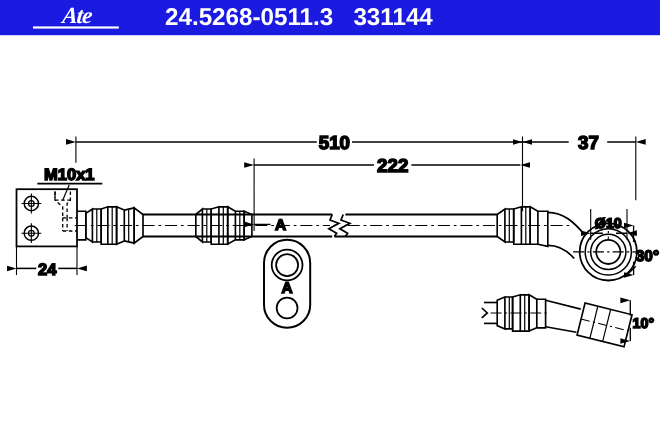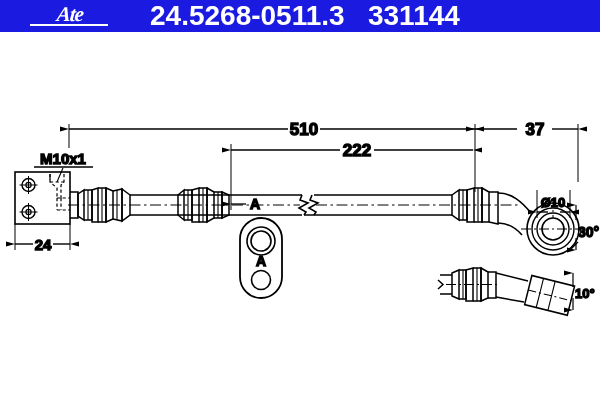--- a/index.html
+++ b/index.html
@@ -55,21 +55,21 @@
     width: 78px; height: 2px;
     background: #ffffff;
   }
   #header-codes {
     position: absolute;
     left: 150px; top: 2px;
     width: 330px; height: 28px;
     color: #ffffff;
     font-family: "Liberation Sans", sans-serif;
     font-weight: bold;
-    font-size: 28px;
+    font-size: 22px;
     line-height: 28px;
     letter-spacing: 0px;
     white-space: pre;
   }
 
   
   #drawing {
     position: absolute;
     left: 0; top: 32px;
     width: 600px; height: 388px;

